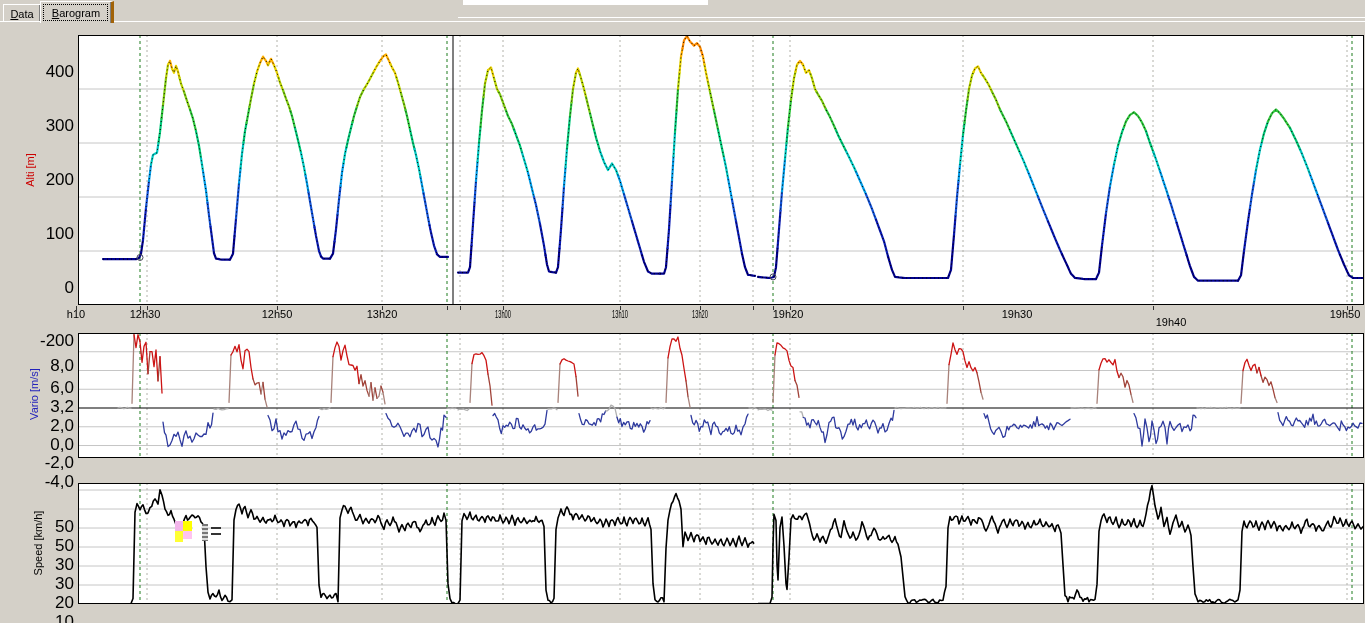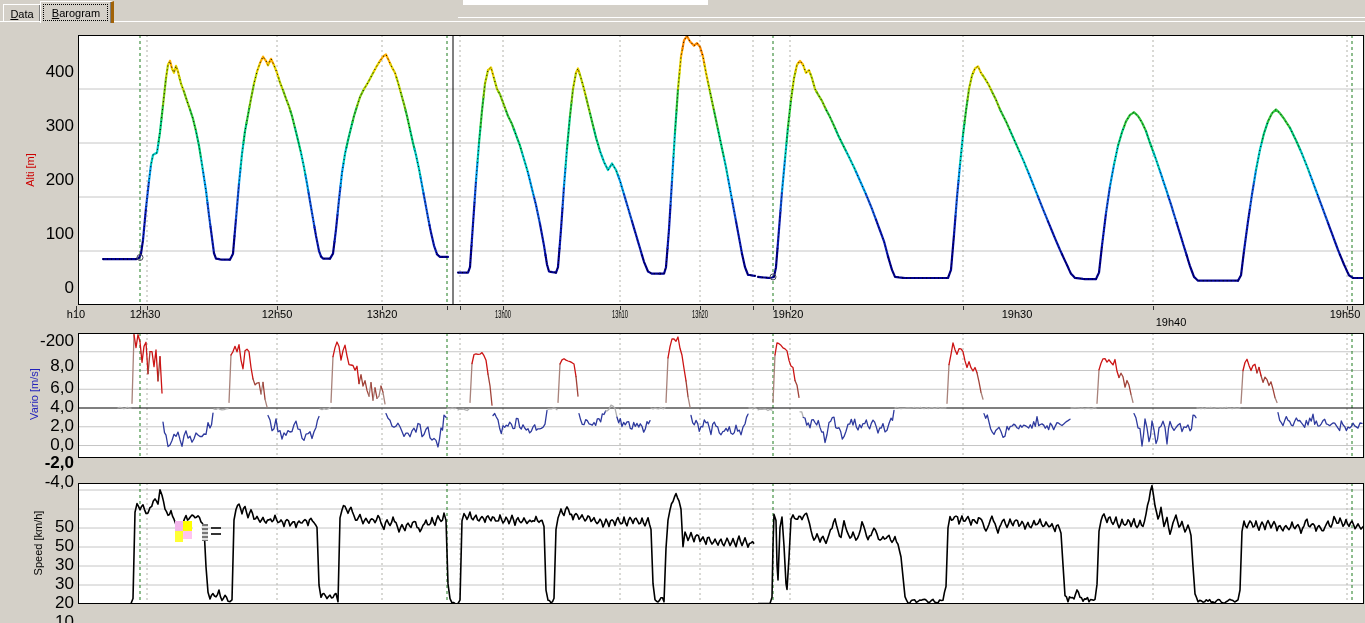--- a/index.html
+++ b/index.html
@@ -395,24 +395,24 @@
         <path d="M1165.0 37.5L1167.0 29.5L1169.0 26.3L1171.0 32.4L1173.0 37.6L1175.0 32.6L1177.0 31.3L1179.0 39.8" fill="none" stroke="#cc1414" stroke-width="1.3" stroke-linejoin="round" stroke-linecap="round"></path>
         <path d="M1179.0 39.8L1181.0 34.5" fill="none" stroke="#a04238" stroke-width="1.3" stroke-linejoin="round" stroke-linecap="round"></path>
         <path d="M1181.0 34.5L1183.0 42.5" fill="none" stroke="#cc1414" stroke-width="1.3" stroke-linejoin="round" stroke-linecap="round"></path>
         <path d="M1183.0 42.5L1185.0 49.4L1187.0 44.1L1189.0 46.7L1191.0 52.5L1193.0 48.8L1195.0 56.2L1197.0 64.6" fill="none" stroke="#a04238" stroke-width="1.3" stroke-linejoin="round" stroke-linecap="round"></path>
         <path d="M1197.0 64.6L1199.0 69.5" fill="none" stroke="#a8827a" stroke-width="1.3" stroke-linejoin="round" stroke-linecap="round"></path>
         <path d="M1200.0 79.7L1201.7 87.4L1203.3 89.6L1205.0 92.6L1206.7 87.6L1208.3 83.6L1210.0 87.2L1211.7 88.4L1213.3 92.1L1215.0 92.8L1216.7 88.2L1218.3 85.0L1220.0 87.9L1221.7 87.5L1223.3 89.7L1225.0 91.9L1226.7 94.3L1228.3 87.4L1230.0 92.1L1231.7 85.1L1233.3 88.1L1235.0 81.2L1236.7 91.3L1238.3 88.0L1240.0 93.1L1241.7 92.9L1243.3 90.8L1245.0 87.6L1246.7 86.3L1248.3 90.8L1250.0 91.5L1251.7 92.7L1253.3 91.3L1255.0 89.9L1256.7 90.2L1258.3 92.6L1260.0 95.2L1261.7 97.5L1263.3 87.9L1265.0 91.7L1266.7 93.6L1268.3 97.6L1270.0 94.1L1271.7 95.0L1273.3 93.5L1275.0 90.1L1276.7 92.9L1278.3 93.9L1280.0 95.1L1282.0 90.0L1284.0 90.4" fill="none" stroke="#2e3a9e" stroke-width="1.3" stroke-linejoin="round" stroke-linecap="round"></path>
         <rect x="0.5" y="0.5" width="1285" height="124" fill="none" stroke="#000000" stroke-width="1"></rect>
       </svg>
       <div class="ytick" style="left: 32px; top: 324px;">8,0</div>
       <div class="ytick" style="left: 32px; top: 346.255px;">6,0</div>
-      <div class="ytick" style="left: 32px; top: 365.009px;">4,0</div>
+      <div class="ytick" style="left: 32px; top: 365.009px;">3,2</div>
       <div class="ytick" style="left: 32px; top: 383.764px;">2,0</div>
       <div class="ytick" style="left: 32px; top: 402.519px;">0,0</div>
-      <div class="ytick" style="left: 32px; top: 421.273px; font-weight: bold;">-2,0</div>
+      <div class="ytick" style="left: 32px; top: 421.273px;">-2,0</div>
       <div class="ytick" style="left: 32px; top: 440.028px;">-4,0</div>
       <div class="axis-title" style="left: 34px; top: 394px; color: rgb(34, 34, 187);">Vario [m/s]</div>
       <svg width="1286" height="121" class="plot-svg" style="left:78px;top:483px">
         <rect x="0" y="0" width="1286" height="121" fill="#ffffff"></rect>
         <line x1="0" x2="1286" y1="7.02825745682889" y2="7.02825745682889" stroke="#c6c6c6" stroke-width="1"></line>
         <line x1="0" x2="1286" y1="26.023547880690742" y2="26.023547880690742" stroke="#c6c6c6" stroke-width="1"></line>
         <line x1="0" x2="1286" y1="45.018838304552595" y2="45.018838304552595" stroke="#c6c6c6" stroke-width="1"></line>
         <line x1="0" x2="1286" y1="64.01412872841445" y2="64.01412872841445" stroke="#c6c6c6" stroke-width="1"></line>
         <line x1="0" x2="1286" y1="83.00941915227631" y2="83.00941915227631" stroke="#c6c6c6" stroke-width="1"></line>
         <line x1="0" x2="1286" y1="102.00470957613815" y2="102.00470957613815" stroke="#c6c6c6" stroke-width="1"></line>

